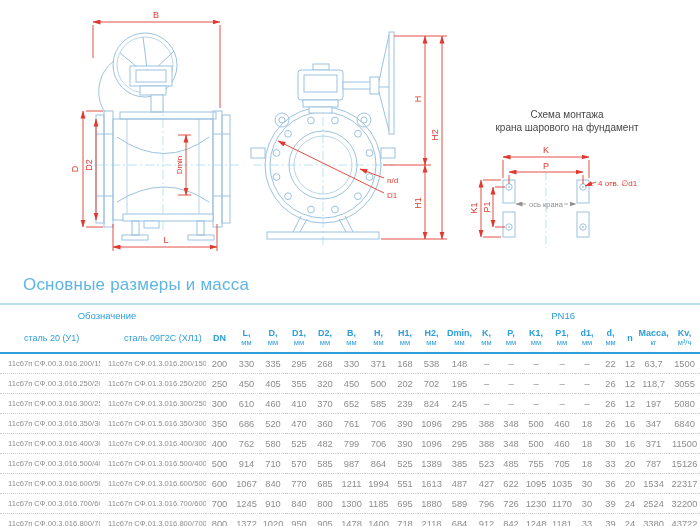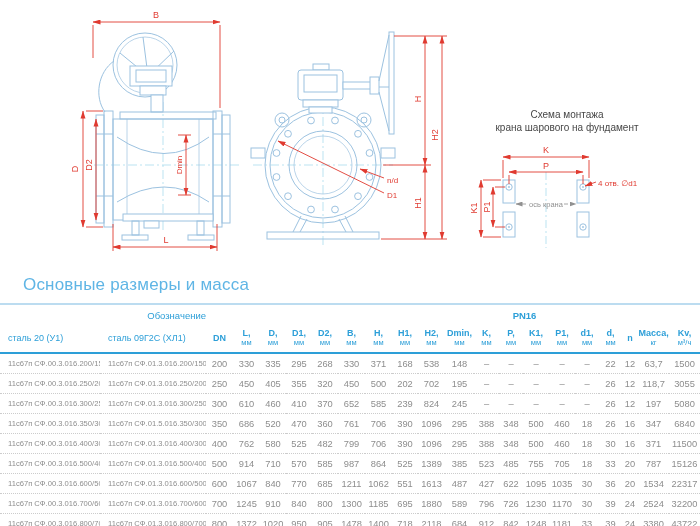--- a/index.html
+++ b/index.html
@@ -24,24 +24,24 @@
     font-weight:400;letter-spacing:.2px;
   }
   .table-wrap{position:absolute;left:0;top:303px;width:700px;}
   table{
     width:700px;border-collapse:collapse;table-layout:fixed;
     border-top:2px solid var(--lightline);
   }
   th,td{padding:0;margin:0;}
   thead th{color:var(--accent);font-weight:400;vertical-align:middle;}
   tr.group th{font-size:9.5px;height:15px;padding-top:3px;}
-  tr.group th.obozn{text-align:right;padding-left:8px;}
-  tr.group th.pn{text-align:center;font-weight:700;}
+  tr.group th.obozn{text-align:center;padding-left:8px;}
+  tr.group th.pn{text-align:right;font-weight:400;}
   tr.cols th{border-bottom:2px solid var(--accent);height:29px;}
-  tr.cols th.des-h{text-align:left;padding-left:8px;font-size:9px;}
+  tr.cols th.des-h{text-align:left;padding-left:24px;font-size:9px;}
   tr.cols th.num-h{text-align:center;font-size:9px;font-weight:700;line-height:10px;}
   tr.cols th.num-h .unit{font-size:7.5px;font-weight:400;}
   tbody td{
     height:19px;border-bottom:1px dotted #cccccc;color:var(--gray);
     white-space:nowrap;overflow:hidden;
   }
   tbody td.des{font-size:7.6px;text-align:left;padding-left:8px;}
   tbody td.num{font-size:9.3px;text-align:center;}
 </style>
 </head>
@@ -496,21 +496,21 @@
         </tr>
         <tr>
           <td class="des">11с67п СФ.00.3.016.600/500</td>
           <td class="des">11с67п СФ.01.3.016.600/500</td>
           <td class="num">600</td>
           <td class="num">1067</td>
           <td class="num">840</td>
           <td class="num">770</td>
           <td class="num">685</td>
           <td class="num">1211</td>
-          <td class="num">1062</td>
+          <td class="num">1994</td>
           <td class="num">551</td>
           <td class="num">1613</td>
           <td class="num">487</td>
           <td class="num">427</td>
           <td class="num">622</td>
           <td class="num">1095</td>
           <td class="num">1035</td>
           <td class="num">30</td>
           <td class="num">36</td>
           <td class="num">20</td>

